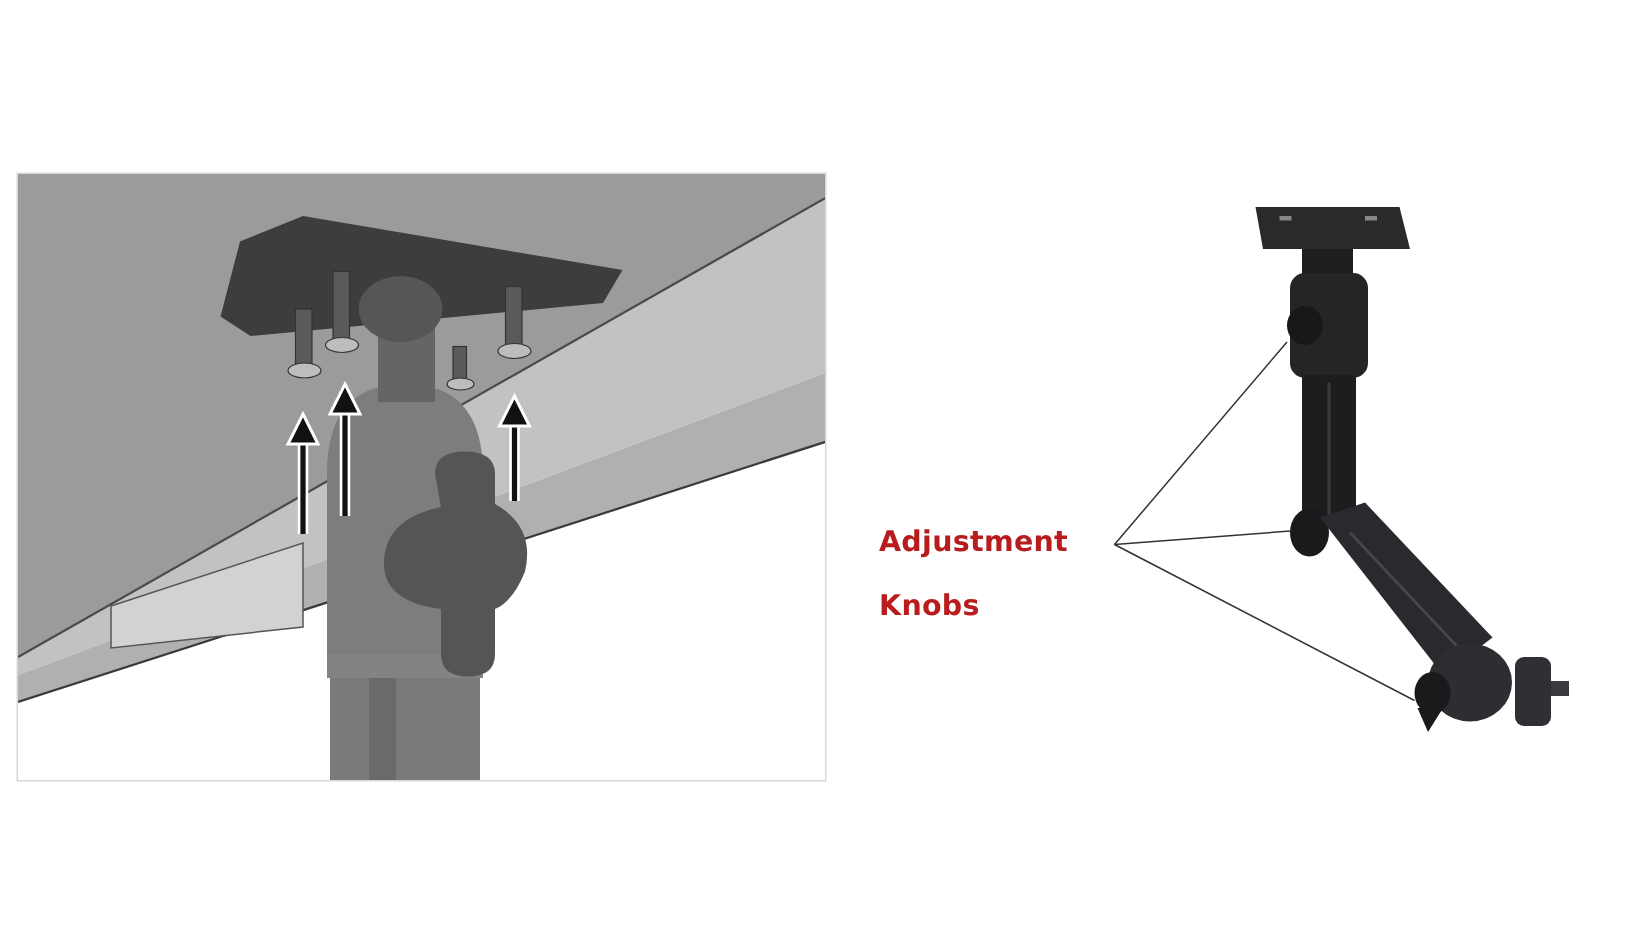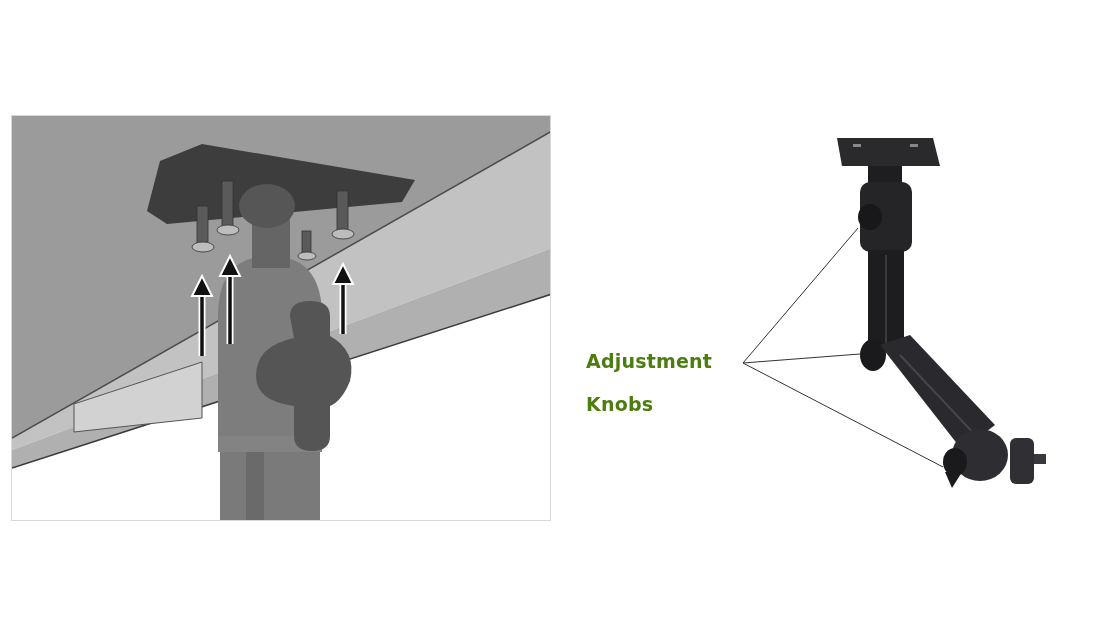--- a/index.html
+++ b/index.html
@@ -2,21 +2,21 @@
 <html><head>
   <meta charset="utf-8">
   <style>
     html, body { margin: 0; padding: 0; background: #ffffff; }
     body { width: 1100px; height: 629px; position: relative; overflow: hidden;
            font-family: "DejaVu Sans", sans-serif; }
     .panel { position: absolute; }
     #left-illustration { left: 11px; top: 115px; width: 540px; height: 406px;
       border: 1px solid #d8d8d8; box-sizing: border-box; overflow: hidden; background:#fff; }
     #right-photo { left: 740px; top: 120px; width: 330px; height: 380px; }
-    .label { position: absolute; left: 586px; font-size: 19px; font-weight: bold; color: #4d7c0f; letter-spacing: 0.2px; }
+    .label { position: absolute; left: 586px; font-size: 19px; font-weight: bold; color: #b91c1c; letter-spacing: 0.2px; }
     #label-line1 { top: 350px; }
     #label-line2 { top: 393px; text-align: right; }
     svg { display: block; }
   </style>
 </head>
 <body>
 
 <div class="panel" id="left-illustration">
   <svg width="540" height="406" viewBox="0 0 540 406">
 

